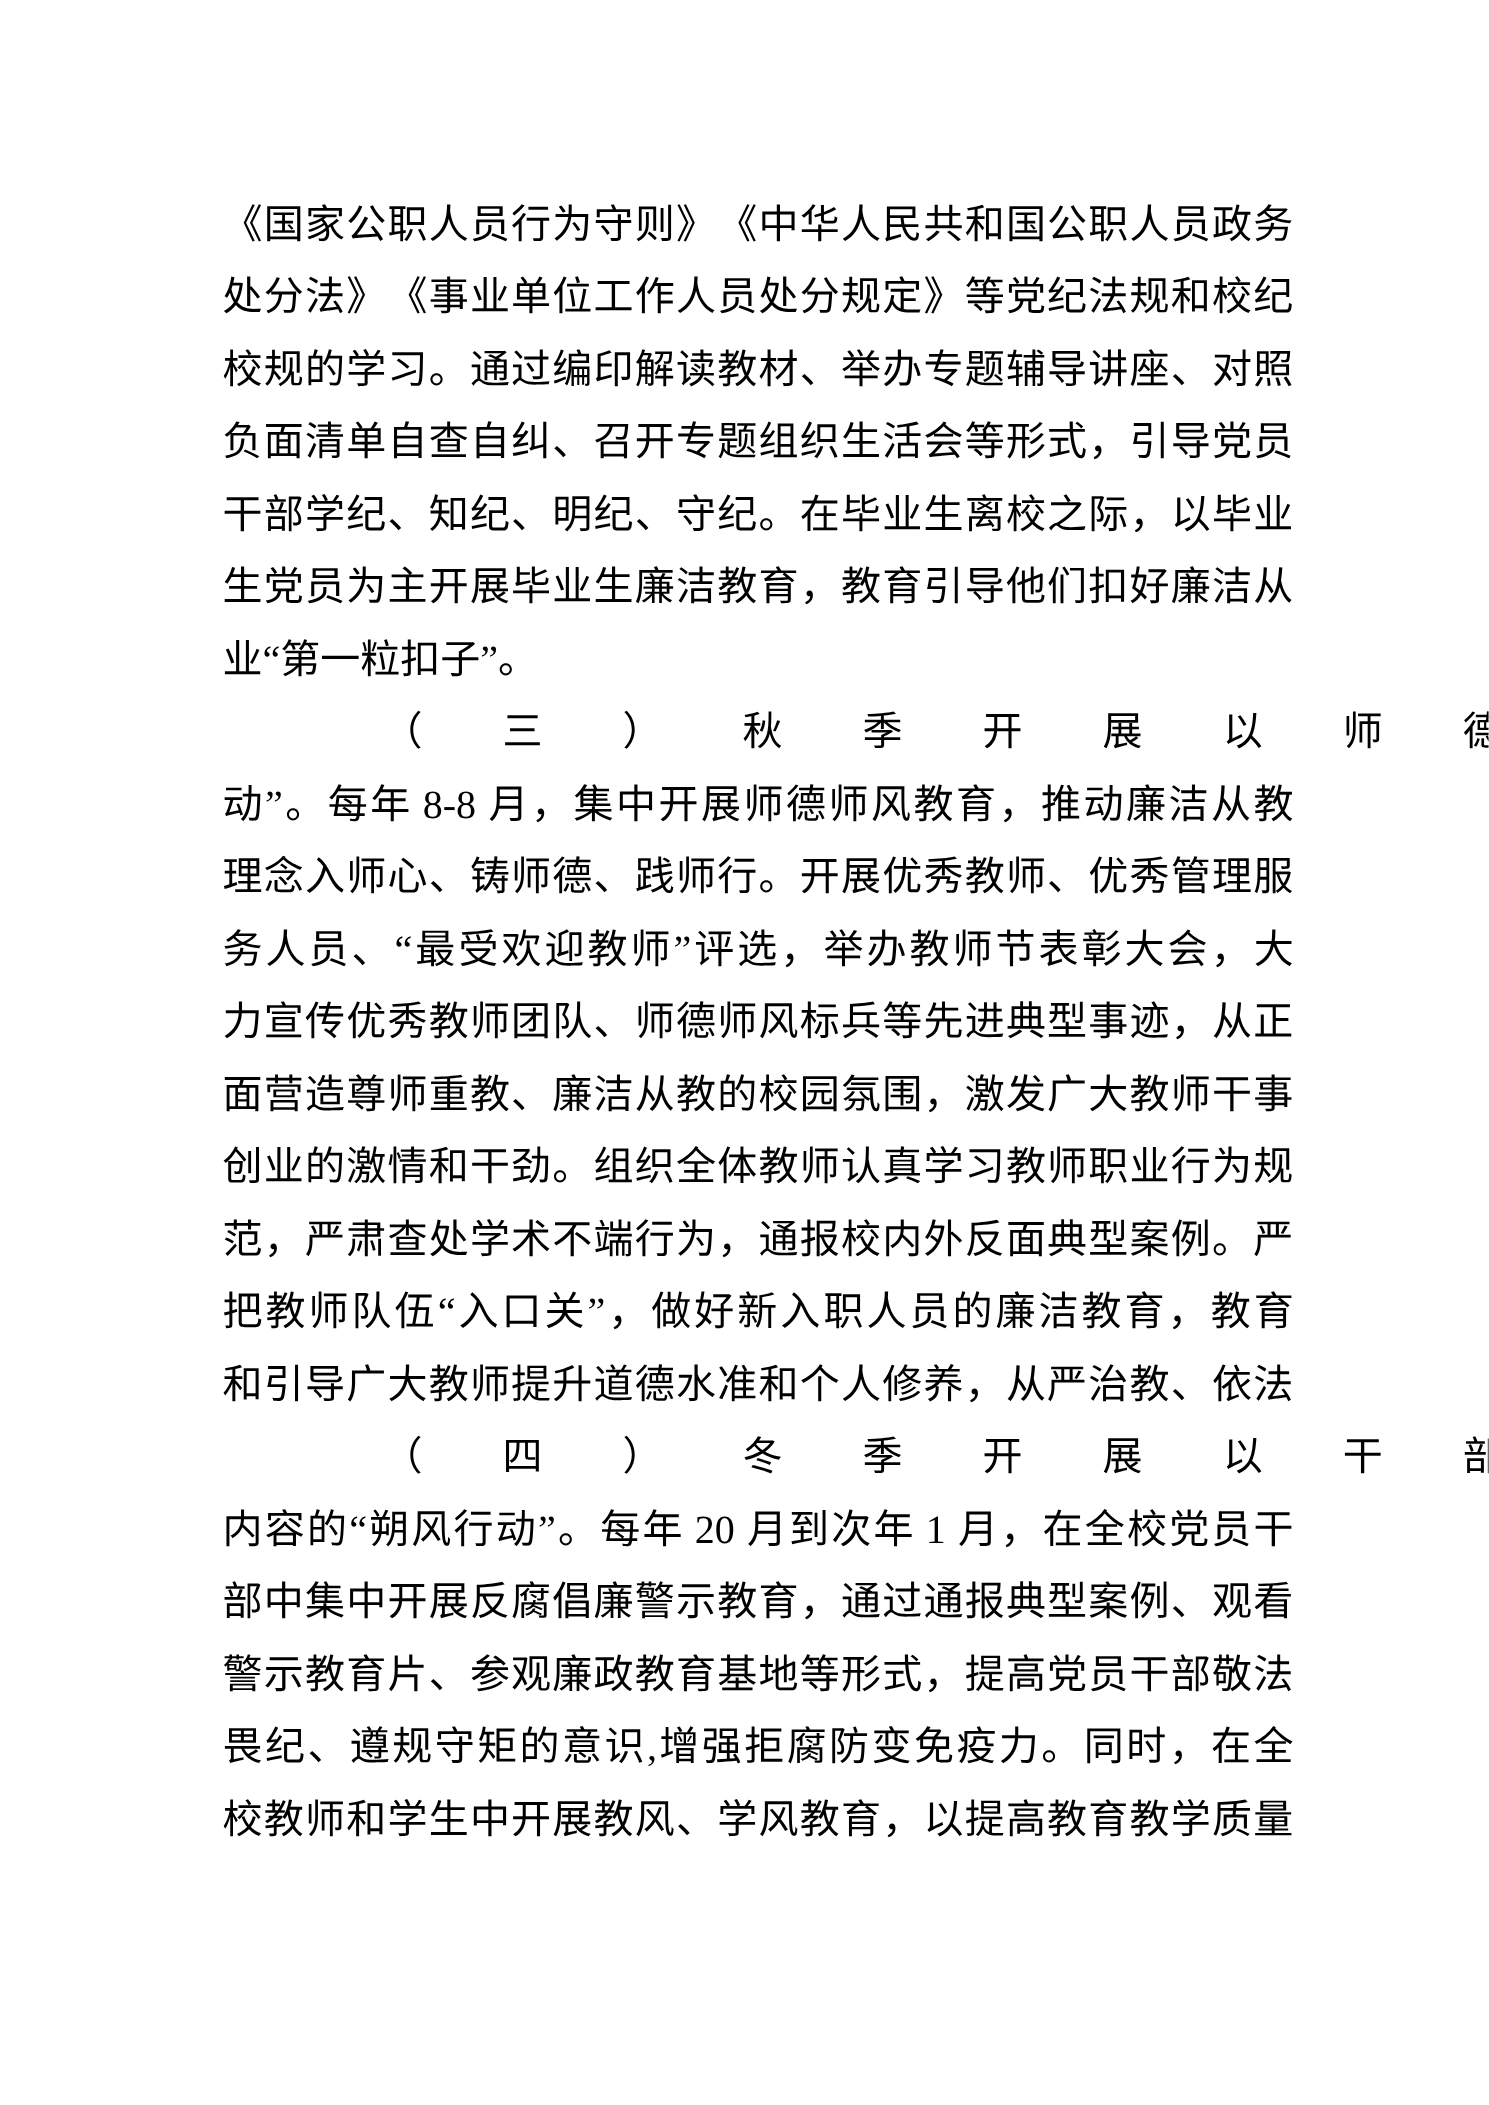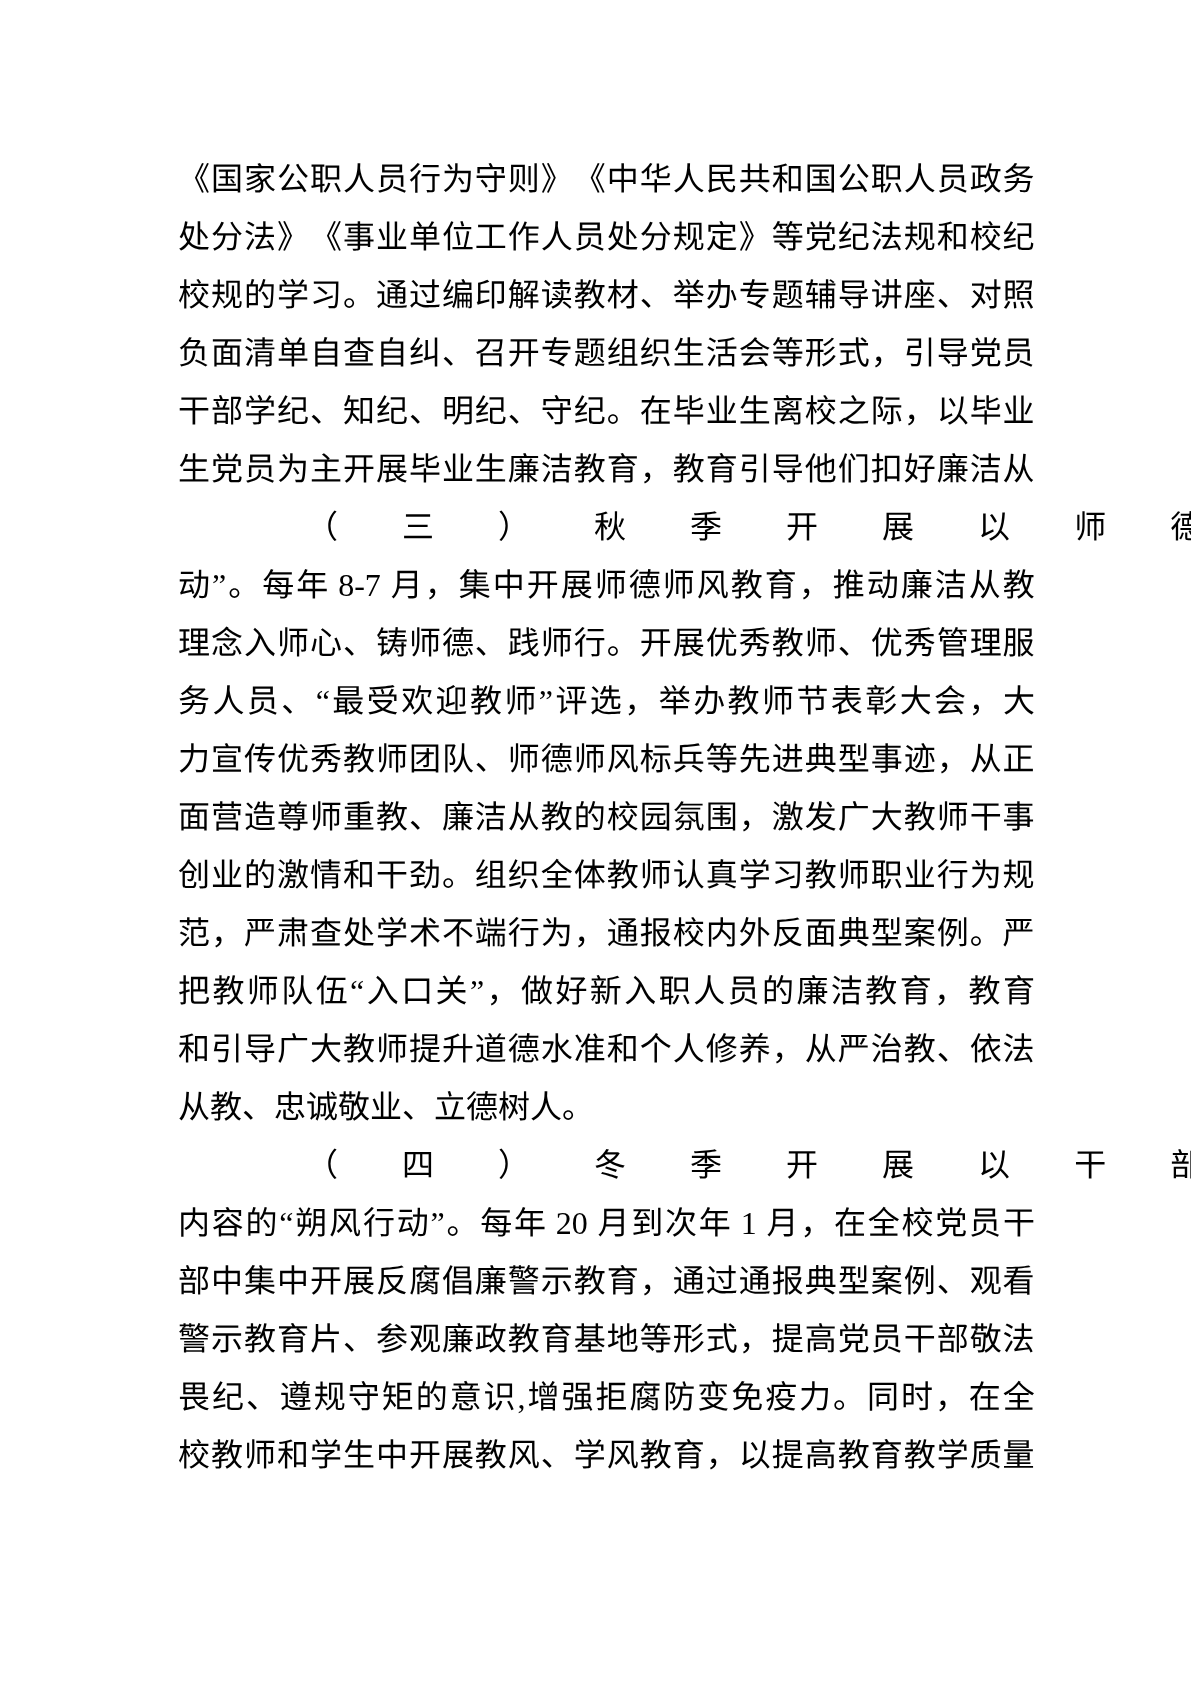--- a/index.html
+++ b/index.html
@@ -213,40 +213,41 @@
         <span>引</span>
         <span>导</span>
         <span>他</span>
         <span>们</span>
         <span>扣</span>
         <span>好</span>
         <span>廉</span>
         <span>洁</span>
         <span>从</span>
       </div>
+      <div class="line">业“第一粒扣子”。</div>
       <div class="line indent fill">
         <span class="indent-spacer"></span>
         <span>（</span>
         <span>三</span>
         <span>）</span>
         <span>秋</span>
         <span>季</span>
         <span>开</span>
         <span>展</span>
         <span>以</span>
         <span>师</span>
         <span>德</span>
       </div>
       <div class="line fill">
         <span>动</span>
         <span>”</span>
         <span>。</span>
         <span>每</span>
         <span>年</span>
-        <span> 8-7 </span>
+        <span> 8-8 </span>
         <span>月</span>
         <span>，</span>
         <span>集</span>
         <span>中</span>
         <span>开</span>
         <span>展</span>
         <span>师</span>
         <span>德</span>
         <span>师</span>
         <span>风</span>
@@ -477,21 +478,20 @@
         <span>养</span>
         <span>，</span>
         <span>从</span>
         <span>严</span>
         <span>治</span>
         <span>教</span>
         <span>、</span>
         <span>依</span>
         <span>法</span>
       </div>
-      <div class="line">从教、忠诚敬业、立德树人。</div>
       <div class="line indent fill">
         <span class="indent-spacer"></span>
         <span>（</span>
         <span>四</span>
         <span>）</span>
         <span>冬</span>
         <span>季</span>
         <span>开</span>
         <span>展</span>
         <span>以</span>

